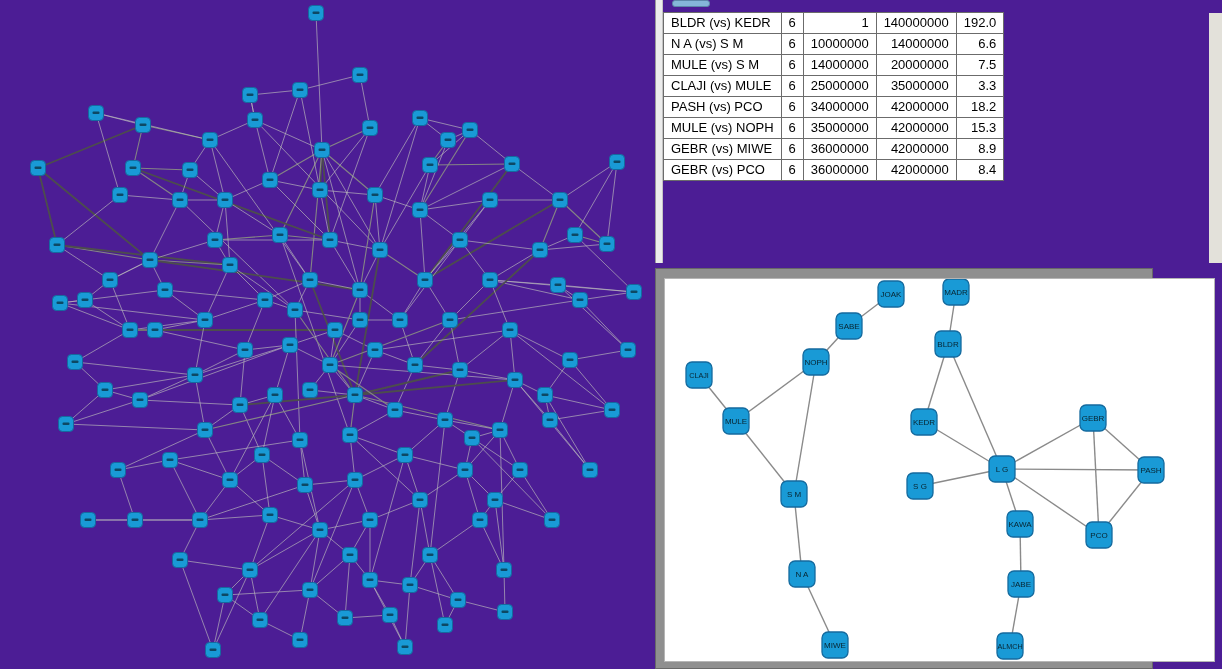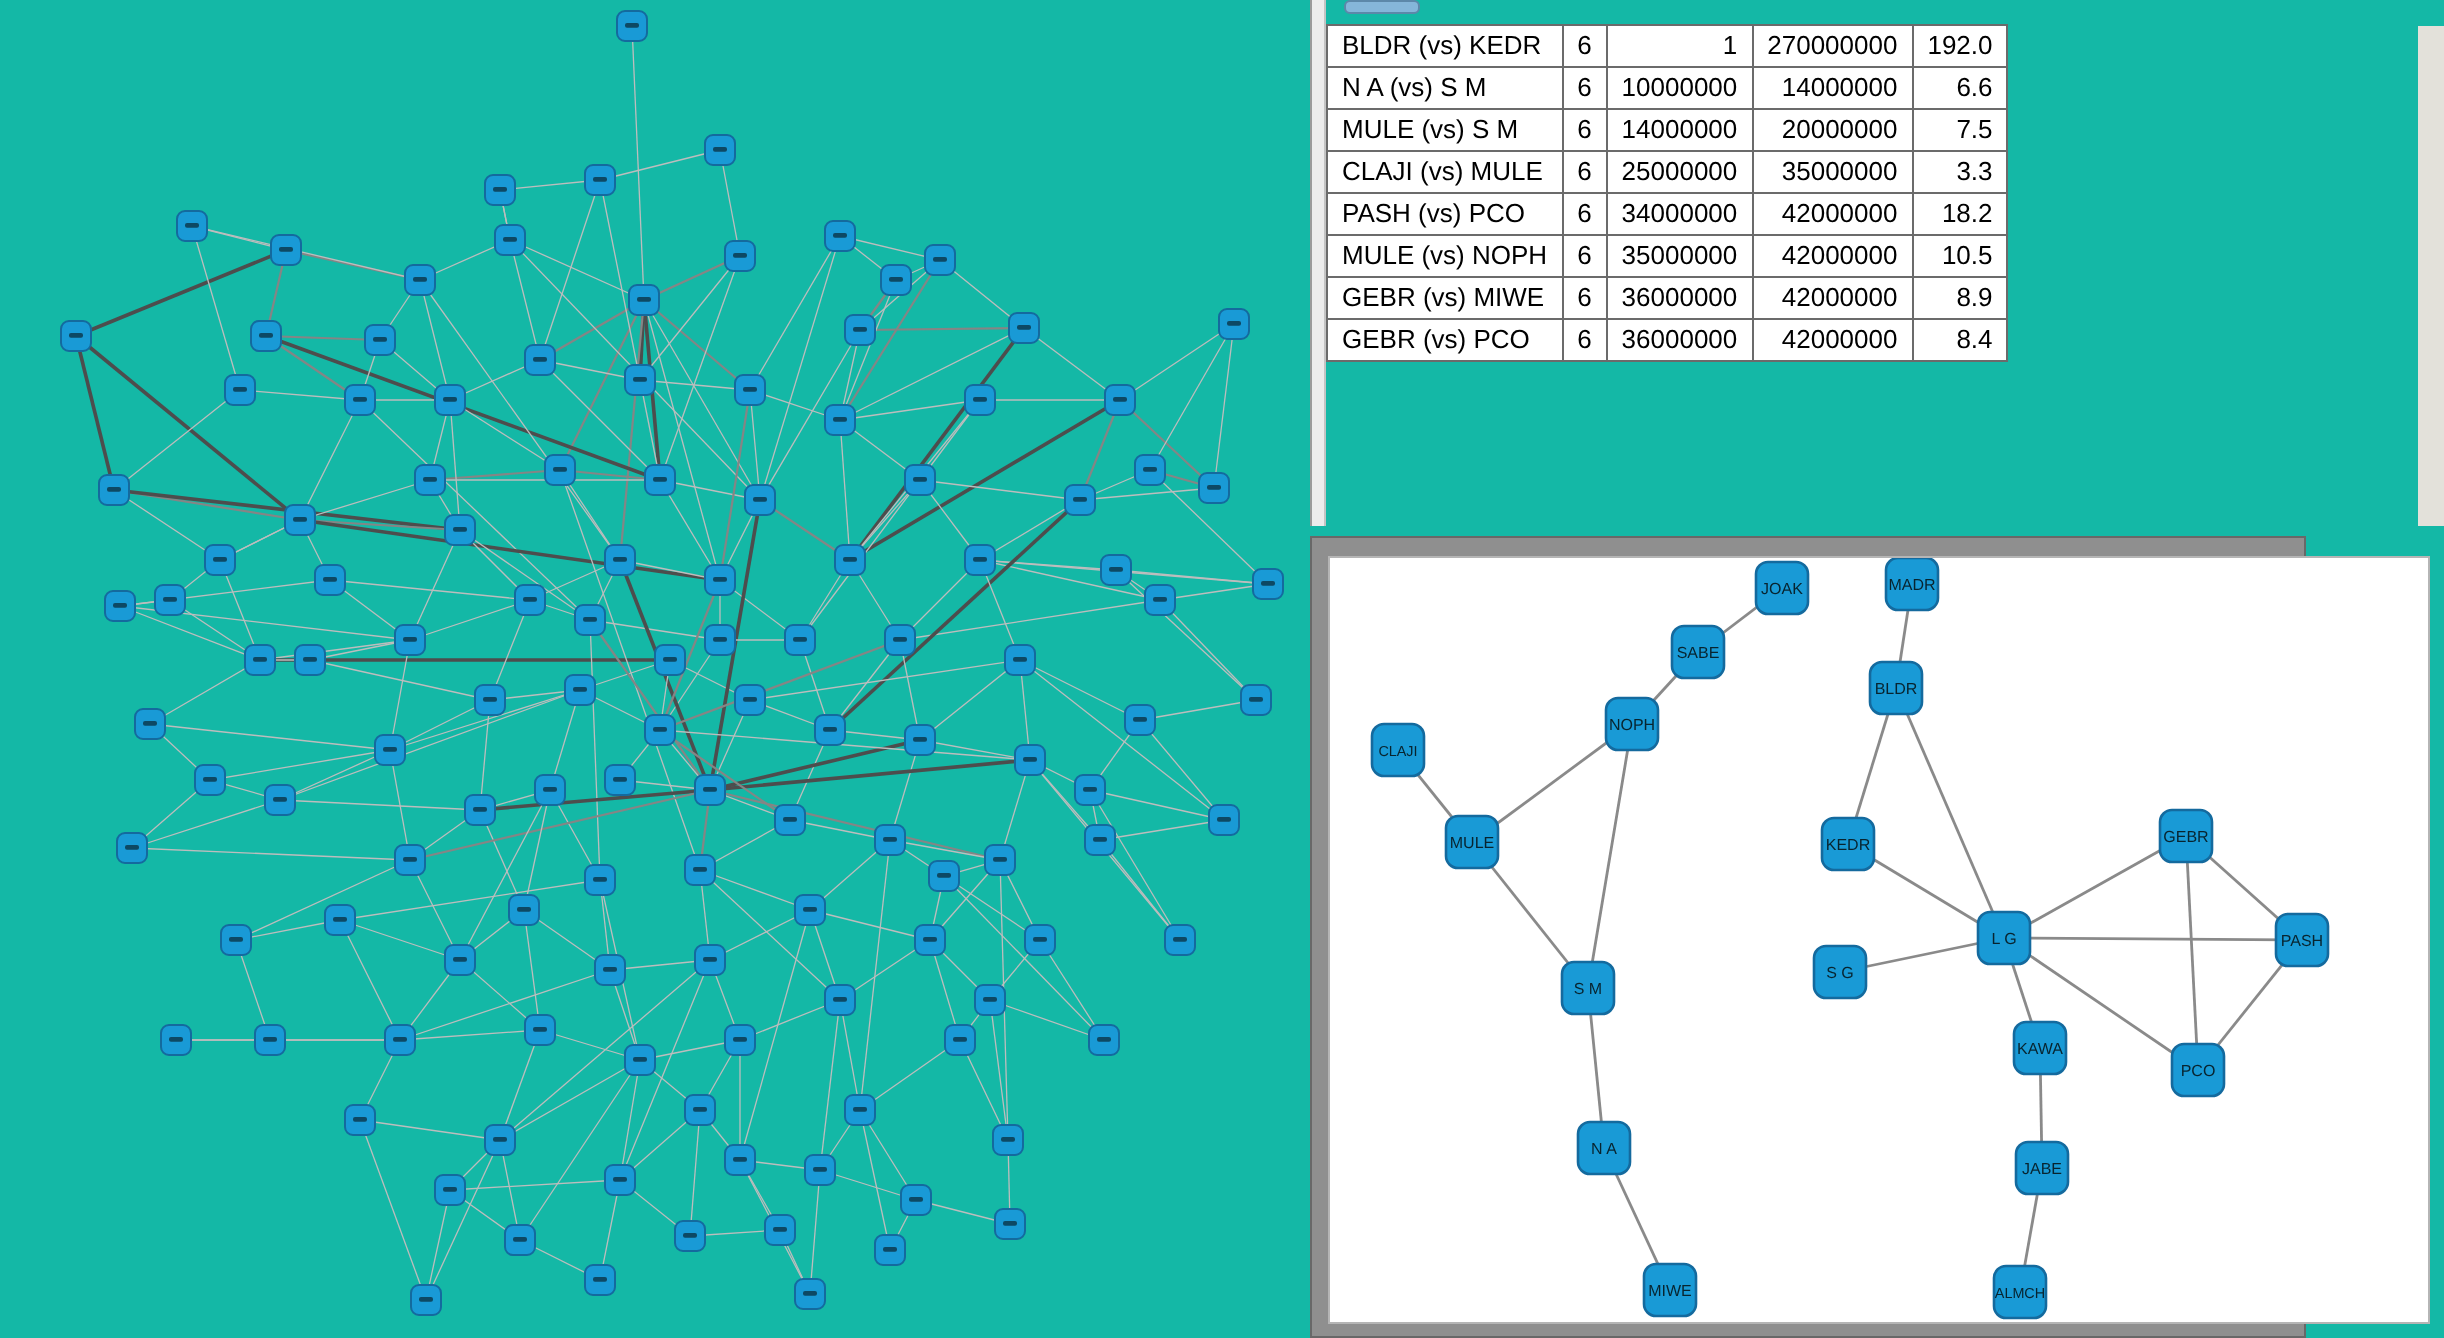--- a/index.html
+++ b/index.html
@@ -1,16 +1,16 @@
 <!DOCTYPE html>
 <html><head>
 <meta charset="utf-8">
 <style>
   html,body{margin:0;padding:0;background:#fff;}
-  .screen{position:relative;width:1222px;height:669px;background:#14b8a6;
+  .screen{position:relative;width:1222px;height:669px;background:#4c1d95;
           font-family:"Liberation Sans",sans-serif;overflow:hidden;}
   
   #left-network{position:absolute;left:0;top:0;width:655px;height:669px;}
   
   .table-strip{position:absolute;left:655px;top:0;width:8px;height:263px;
                background:#ececec;border-left:1px solid #9a9a9a;border-right:1px solid #c4c4c4;box-sizing:border-box;}
   .corner-tab{position:absolute;left:672px;top:0;width:38px;height:7px;background:#85b6d9;
               border:1px solid #5c88a9;border-radius:3px;box-sizing:border-box;}
   .right-strip{position:absolute;left:1209px;top:13px;width:13px;height:250px;background:#e3e1da;}
   table.attr{position:absolute;left:663px;top:12px;border-collapse:collapse;table-layout:fixed;
@@ -616,21 +616,21 @@
 
   <table class="attr">
     <thead>
         <tr></tr>
       </thead>
     <tbody>
         <tr>
           <td class="al">BLDR (vs) KEDR</td>
           <td class="ar">6</td>
           <td class="ar">1</td>
-          <td class="ar">270000000</td>
+          <td class="ar">140000000</td>
           <td class="ar">192.0</td>
         </tr>
         <tr>
           <td class="al">N A (vs) S M</td>
           <td class="ar">6</td>
           <td class="ar">10000000</td>
           <td class="ar">14000000</td>
           <td class="ar">6.6</td>
         </tr>
         <tr>
@@ -652,21 +652,21 @@
           <td class="ar">6</td>
           <td class="ar">34000000</td>
           <td class="ar">42000000</td>
           <td class="ar">18.2</td>
         </tr>
         <tr>
           <td class="al">MULE (vs) NOPH</td>
           <td class="ar">6</td>
           <td class="ar">35000000</td>
           <td class="ar">42000000</td>
-          <td class="ar">10.5</td>
+          <td class="ar">15.3</td>
         </tr>
         <tr>
           <td class="al">GEBR (vs) MIWE</td>
           <td class="ar">6</td>
           <td class="ar">36000000</td>
           <td class="ar">42000000</td>
           <td class="ar">8.9</td>
         </tr>
         <tr>
           <td class="al">GEBR (vs) PCO</td>

